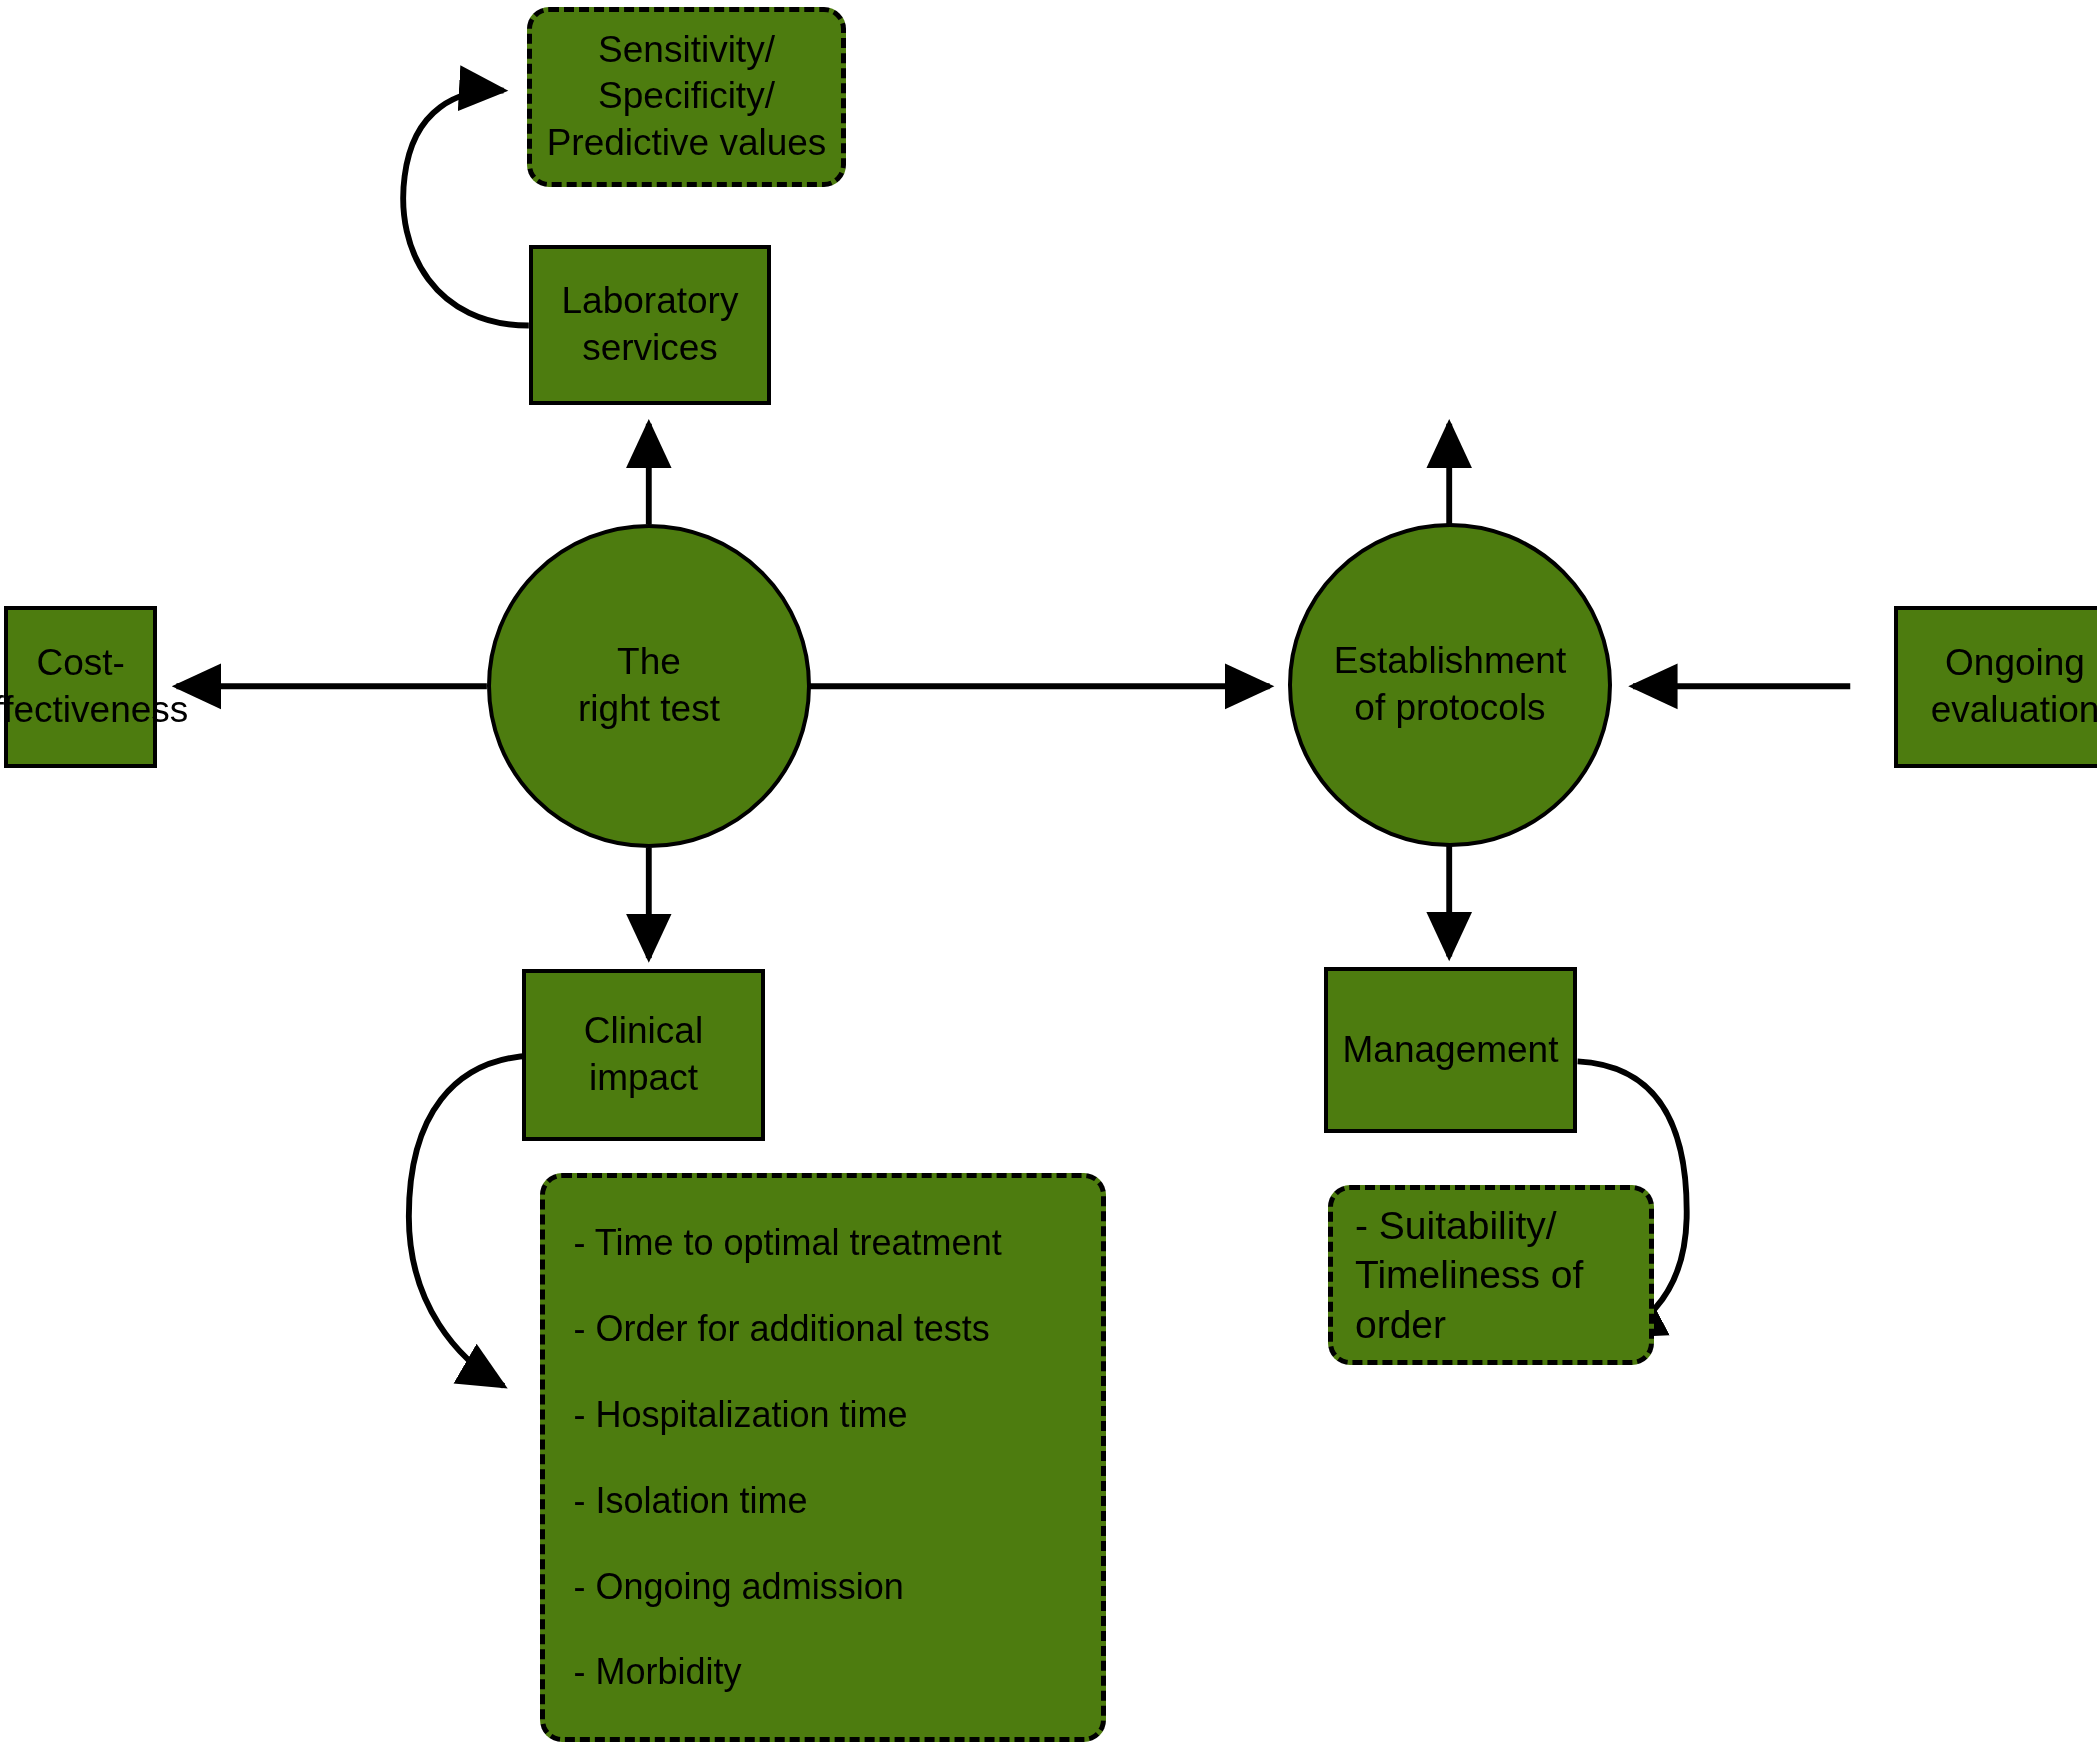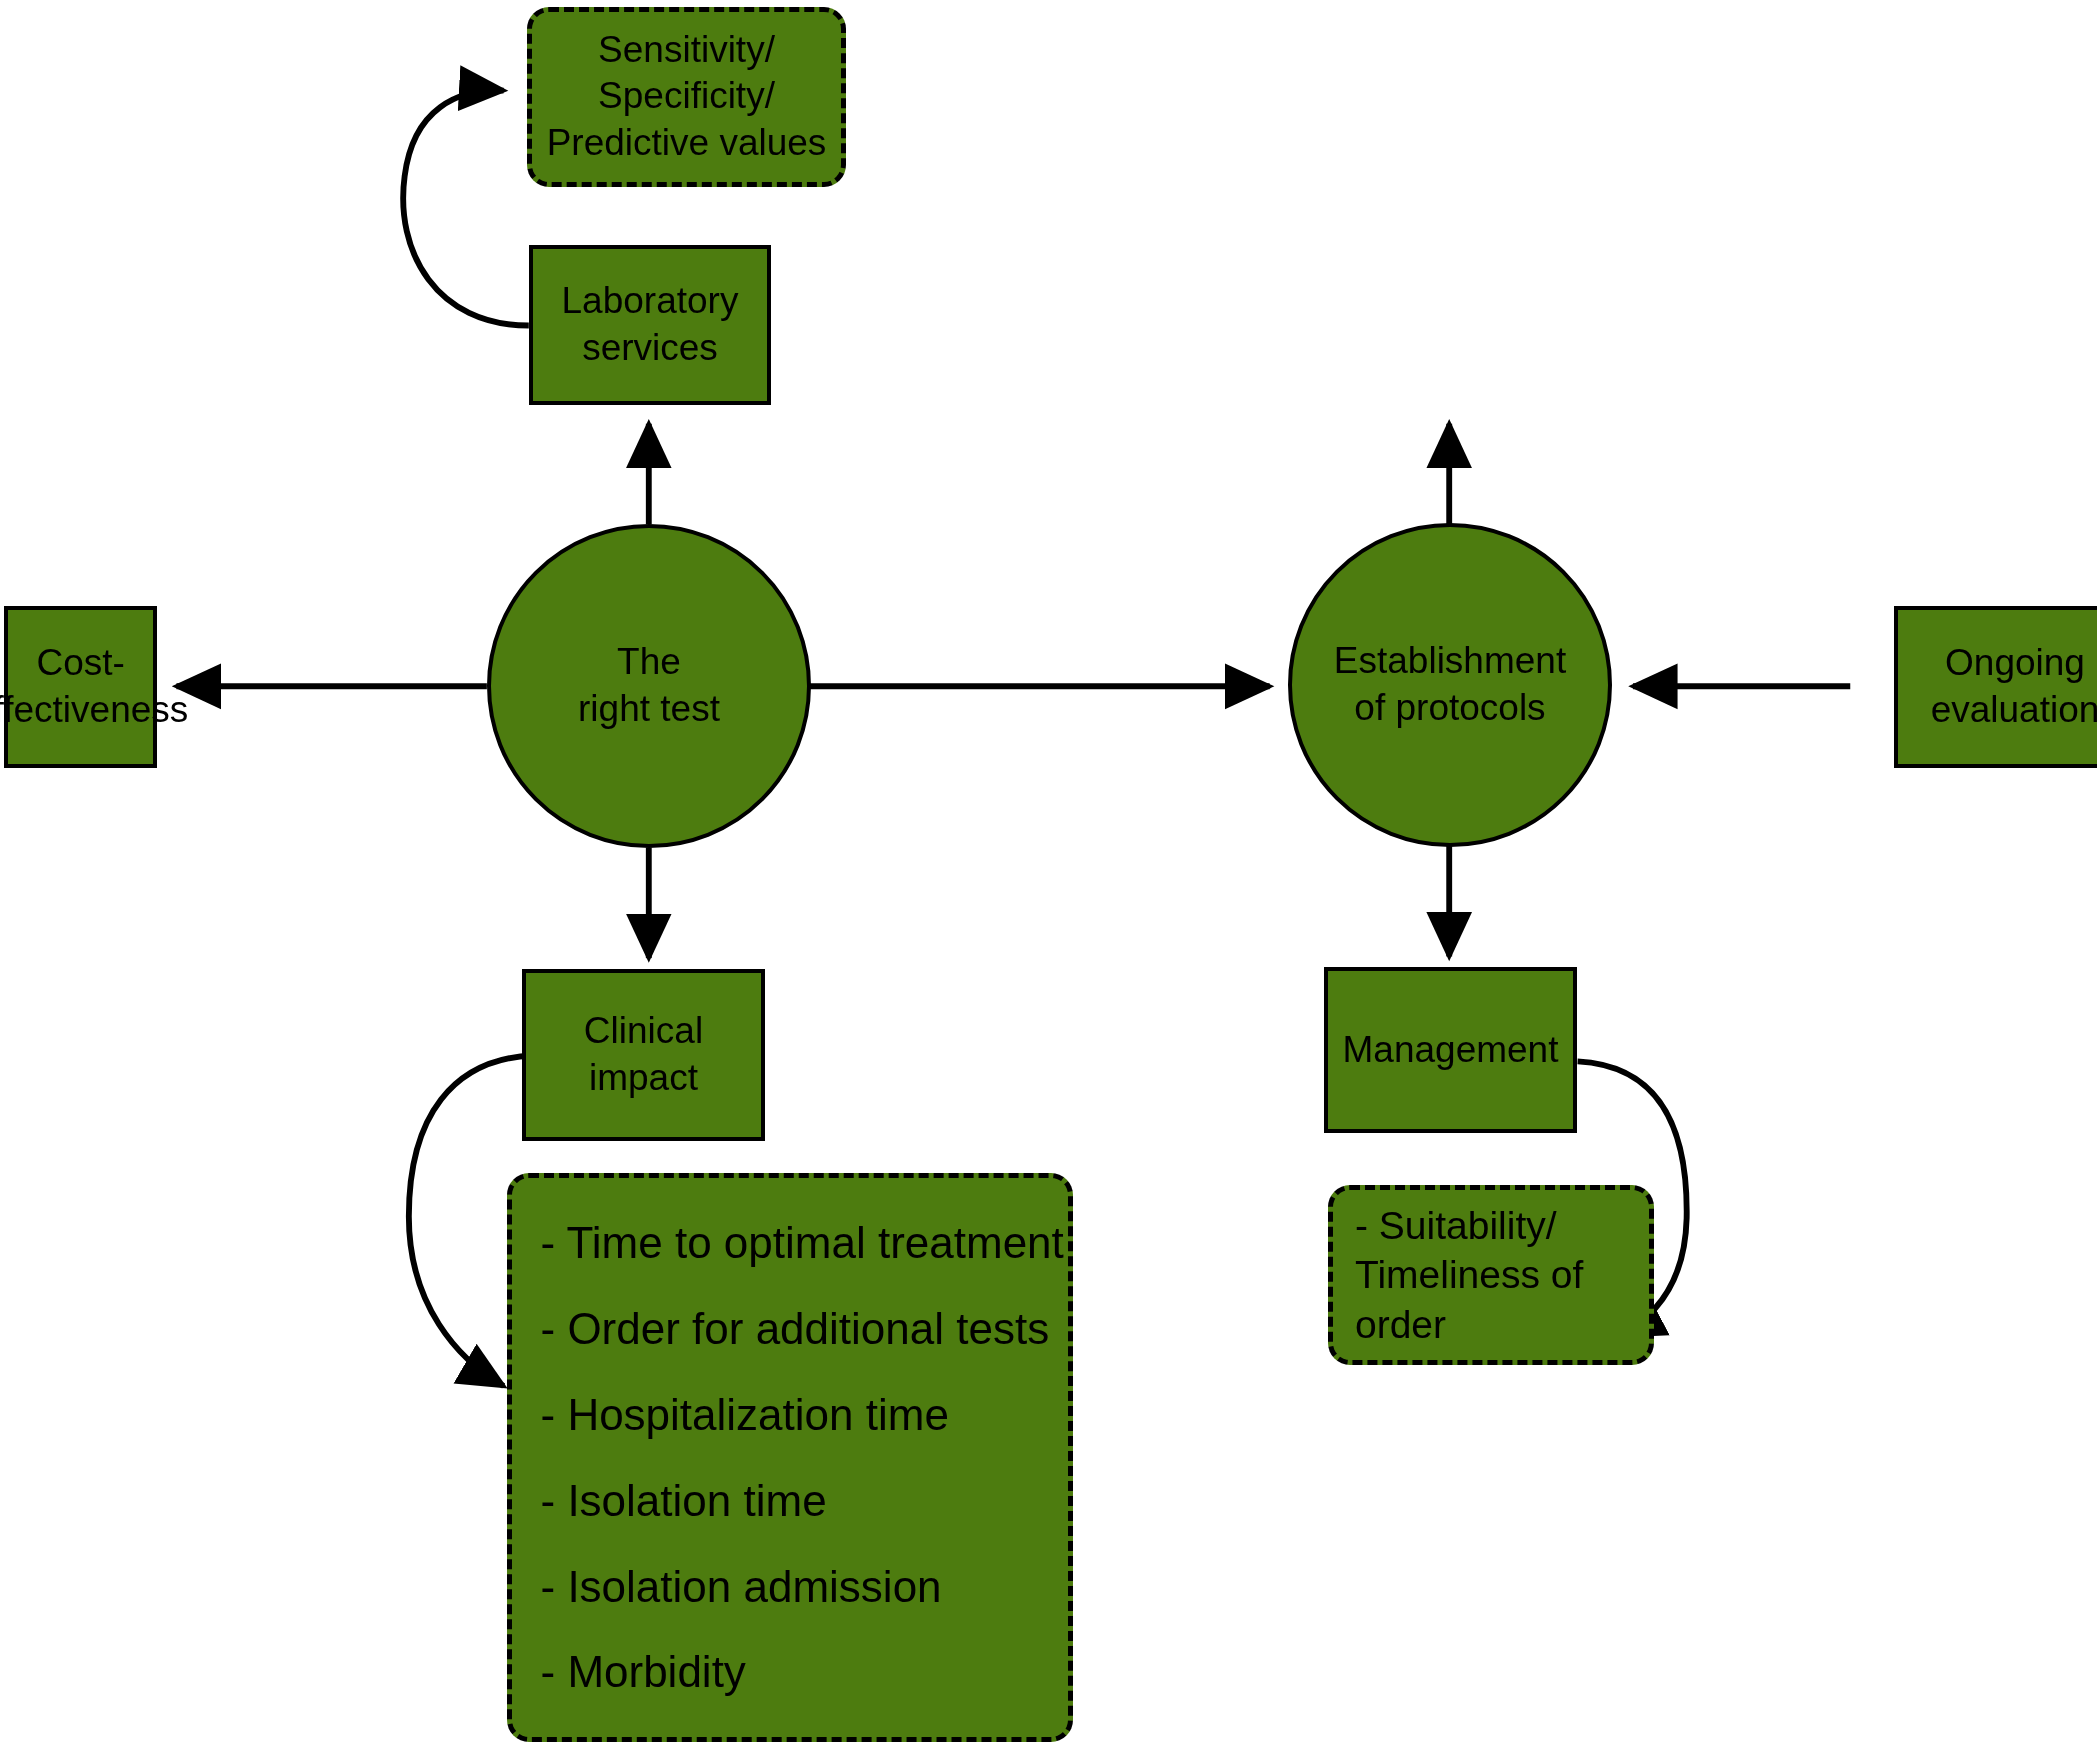--- a/index.html
+++ b/index.html
@@ -135,27 +135,27 @@
 
   <div class="node box-solid" style="left:522px; top:969px; width:243px; height:172px; font-size:37px;">
     <span class="txt">Clinical
 impact</span>
   </div>
 
   <div class="node box-solid" style="left:1324px; top:967px; width:253px; height:166px; font-size:37px;">
     <span class="txt">Management</span>
   </div>
 
-  <div class="node box-dashed list-box" style="left:507px; top:1173px; width:566px; height:569px; font-size:44px;">
+  <div class="node box-dashed list-box" style="left:540px; top:1173px; width:566px; height:569px; font-size:36px;">
     <div class="list-inner">
       <span class="list-item">- Time to optimal treatment</span>
       <span class="list-item">- Order for additional tests</span>
       <span class="list-item">- Hospitalization time</span>
       <span class="list-item">- Isolation time</span>
-      <span class="list-item">- Isolation admission</span>
+      <span class="list-item">- Ongoing admission</span>
       <span class="list-item">- Morbidity</span>
     </div>
   </div>
 
   <div class="node box-dashed list-box" style="left:1328px; top:1185px; width:326px; height:180px; font-size:39px;">
     <div class="list-inner" style="justify-content:center; padding:11.7px 0 11.7px 22px;">
       <span class="txt">- Suitability/
 Timeliness of
  order</span>
     </div>

